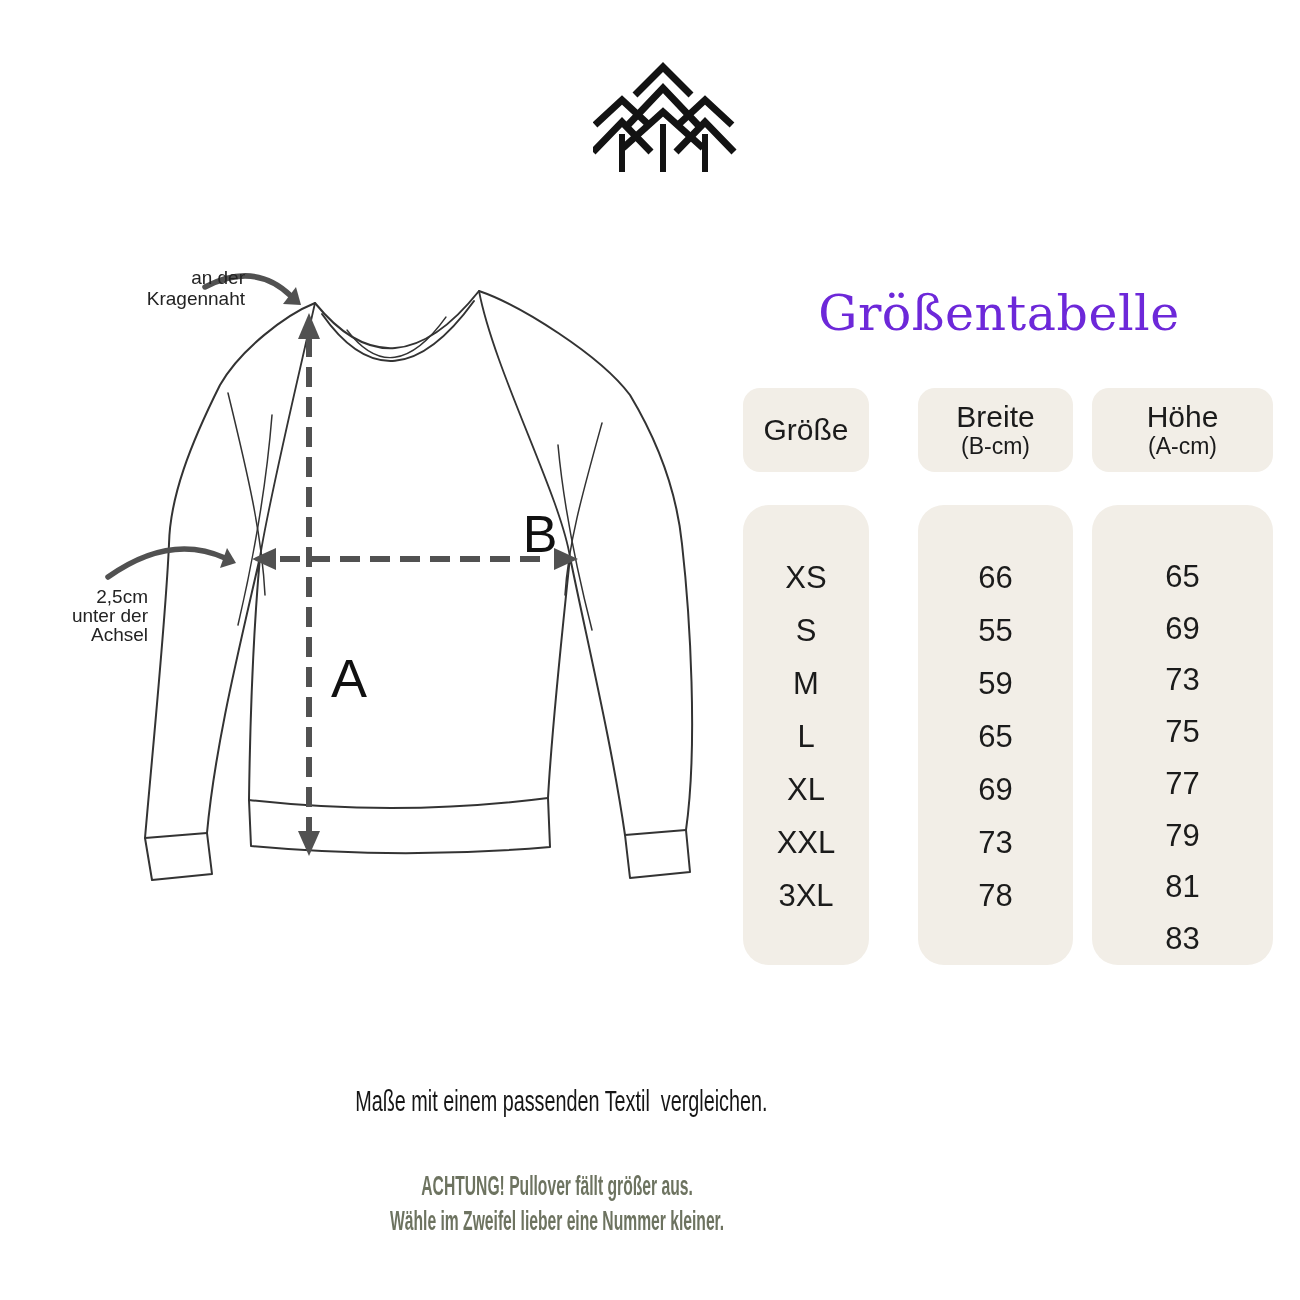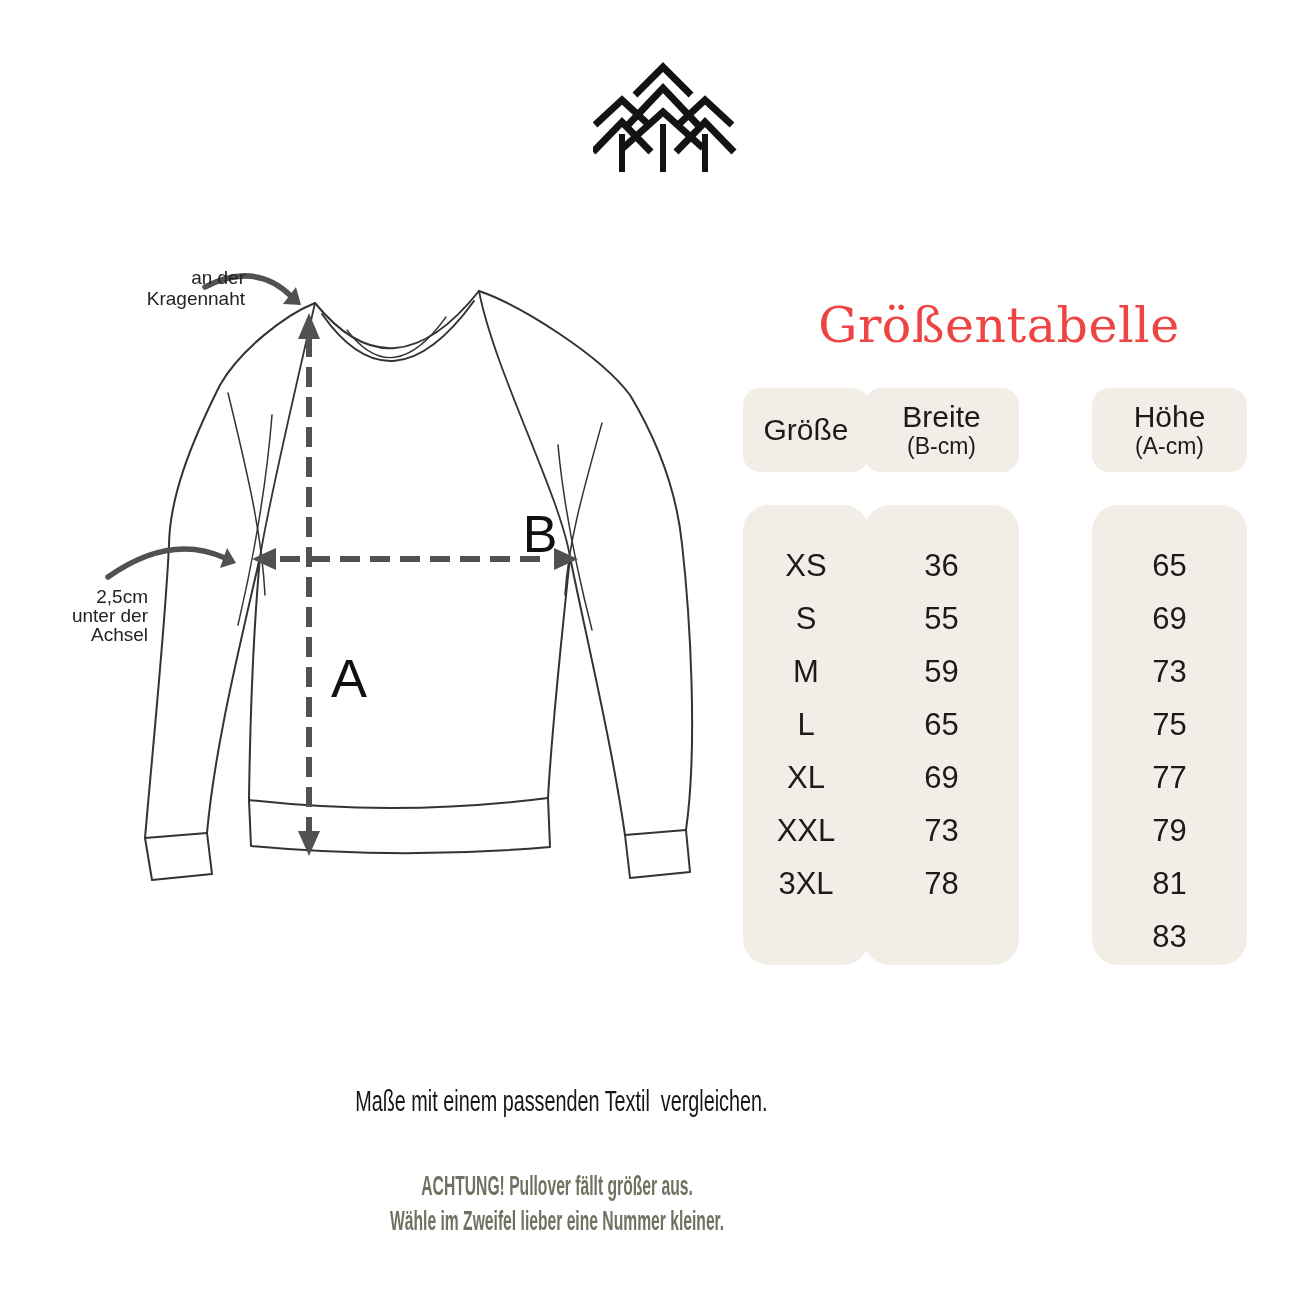--- a/index.html
+++ b/index.html
@@ -2,34 +2,34 @@
 <html><head>
 <meta charset="utf-8">
 <style>
   html,body{margin:0;padding:0;}
   body{width:1300px;height:1300px;position:relative;background:#ffffff;overflow:hidden;
        font-family:"Liberation Sans",sans-serif;color:#111;}
   .abs{position:absolute;}
   
   #logo{left:593px;top:60px;}
   
-  #title{left:749px;top:297px;width:500px;text-align:center;
+  #title{left:749px;top:285px;width:500px;text-align:center;
          font-family:"DejaVu Serif","Liberation Serif",serif;
-         font-size:49px;font-weight:400;color:#ef4444;letter-spacing:.5px;}
+         font-size:49px;font-weight:400;color:#6d28d9;letter-spacing:.5px;}
   
   .col{position:absolute;top:388px;}
   .col1{left:743px;width:126px;}
-  .col2{left:864px;width:155px;}
-  .col3{left:1092px;width:155px;}
+  .col2{left:918px;width:155px;}
+  .col3{left:1092px;width:181px;}
   .header-card{height:84px;border-radius:17px;background:#f2eee7;
                display:flex;flex-direction:column;justify-content:center;align-items:center;}
   .h-title{font-size:30px;line-height:32px;color:#1b1b1b;}
   .h-sub{font-size:23px;line-height:26px;color:#1b1b1b;}
   .body-card{margin-top:33px;height:460px;border-radius:26px;background:#f2eee7;
-             box-sizing:border-box;padding-top:34px;display:flex;flex-direction:column;}
+             box-sizing:border-box;padding-top:46px;display:flex;flex-direction:column;}
   .cell{height:53px;display:flex;align-items:center;justify-content:center;
         font-size:31px;color:#1b1b1b;}
   
   .note{position:absolute;text-align:right;font-size:19px;line-height:19px;color:#232323;}
   #note-collar{left:105px;top:267px;width:140px;line-height:21px;}
   #note-armpit{left:28px;top:587px;width:120px;}
   
   #compare-note{left:11px;top:1084px;width:1100px;text-align:center;font-size:30px;color:#161616;}
   #compare-note span{display:inline-block;transform:scaleX(.66);white-space:pre;}
   #warning{left:16px;top:1169px;width:1082px;text-align:center;font-size:27px;line-height:35px;
@@ -132,21 +132,21 @@
     <div class="cell">3XL</div>
   </div>
 </div>
 
 <div class="col col2">
   <div class="header-card">
     <div class="h-title">Breite</div>
     <div class="h-sub">(B-cm)</div>
   </div>
   <div class="body-card">
-    <div class="cell">36</div>
+    <div class="cell">66</div>
     <div class="cell">55</div>
     <div class="cell">59</div>
     <div class="cell">65</div>
     <div class="cell">69</div>
     <div class="cell">73</div>
     <div class="cell">78</div>
   </div>
 </div>
 
 <div class="col col3">

